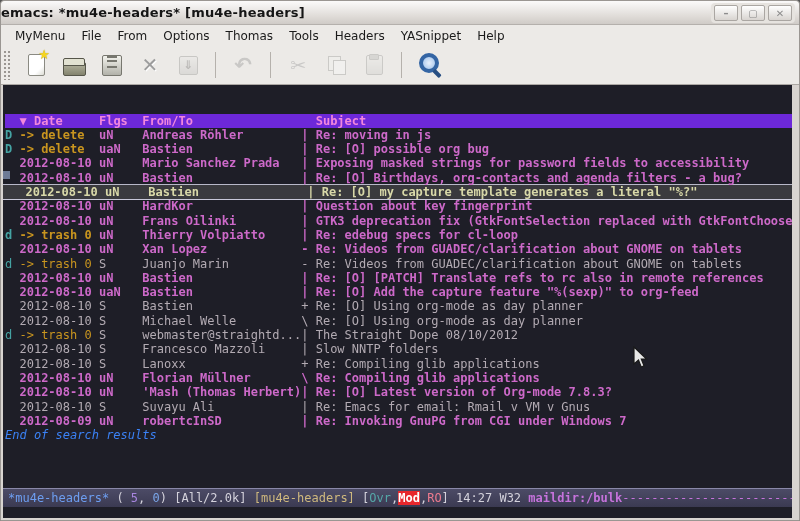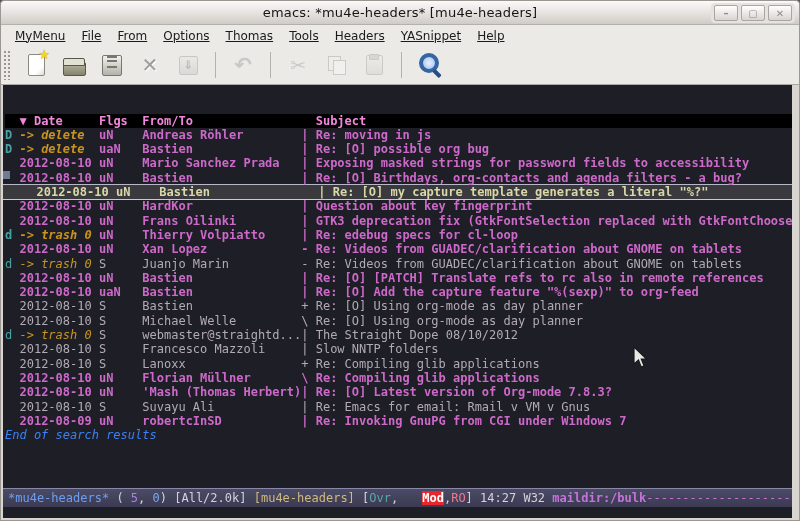--- a/index.html
+++ b/index.html
@@ -9,38 +9,38 @@
     background:#d8d4d0; border:1px solid #9a9692; border-radius:4px 4px 0 0;
     font-family:"DejaVu Sans", sans-serif;
   }
   
   .titlebar {
     height:24px; display:flex; align-items:center; position:relative;
     background:linear-gradient(#fbfafa,#dedad6 70%,#cfcbc7);
     border-bottom:1px solid #b4b0ac; border-radius:4px 4px 0 0;
   }
   .title {
-    position:absolute; left:0; right:0; text-align:center;
-    font-size:13px; font-weight:normal; color:#151515; letter-spacing:.2px;
+    position:absolute; left:0; right:0; text-align:left;
+    font-size:13px; font-weight:bold; color:#151515; letter-spacing:.2px;
   }
   .winbtns {
     position:absolute; right:4px; top:2px; display:flex; gap:3px;
     background:#e6e3df; border-radius:4px; padding:2px 3px;
   }
   .wbtn {
     width:24px; height:16px; display:flex; align-items:center; justify-content:center;
     background:linear-gradient(#ffffff,#d8d4d0); border:1px solid #aaa6a2; border-radius:2px;
     font-size:10px; font-weight:bold; color:#8c8c8c; cursor:default;
   }
   
   .menubar {
     height:21px; display:flex; align-items:center; padding-left:6px;
     background:#eceae7; font-size:12px; color:#1a1a1a;
   }
-  .mitem { padding:2px 8px;text-decoration:underline; }
+  .mitem { padding:2px 8px; }
   
   .toolbar {
     height:39px; display:flex; align-items:center; gap:8px; padding-left:2px;
     background:#eceae7; border-bottom:1px solid #aca8a4;
   }
   .tb-handle {
     width:8px; height:30px; margin-right:2px;
     background-image:radial-gradient(#9a9692 1px, transparent 1.2px);
     background-size:4px 4px;
   }
@@ -68,46 +68,46 @@
 
   
   .frame { margin:0 7px 0 2px; height:433px; background:#1e1e27; display:flex; flex-direction:column; }
   .textarea {
     position:relative; height:403px; overflow:hidden;
     font-family:"DejaVu Sans Mono", monospace; font-size:12px; line-height:14.3px;
     white-space:pre; color:#b3abb3; padding-left:2px;
   }
   .mrow { height:14.3px; }
   .mrow span { display:inline; }
-  .mrow.header { background:#000000; color:#f287dd; font-weight:bold; }
+  .mrow.header { background:#6d28d9; color:#f287dd; font-weight:bold; }
   .mrow.unread { color:#cd69c9; font-weight:bold; }
   .mrow.seen { color:#b3abb3; }
   .mrow.current {
-    color:#d8d8a8; font-weight:bold; background:#3a3a3e; margin-left:-2px; padding-left:19px;
+    color:#d8d8a8; font-weight:bold; background:#3a3a3e; margin-left:-2px; padding-left:8px;
     box-shadow:0 1px 0 #c8c8d8, 0 -1px 0 #b8b8c8;
   }
   .f-mark { color:#45a3a3; }
-  .act { color:#c9951f; font-style:italic; }
+  .act { color:#c9951f; }
   .endline { color:#3b82f6; font-style:italic; height:14.3px; }
   .fringe-dot { position:absolute; left:0; top:86px; width:7px; height:8px; background:#6e7b96; }
 
   
   .modeline {
     height:19px; padding:2px 0 0 5px; white-space:pre; overflow:hidden;
     font-family:"DejaVu Sans Mono", monospace; font-size:12px;
     background:linear-gradient(#4c4b66,#3b3a52); border-top:1px solid #8a88a8;
     color:#d4d2dc;
   }
   .c-blue { color:#6d9ef1; font-weight:normal; }
   .c-fg { color:#d4d2dc; }
   .c-violet { color:#a886e0; }
   .c-lblue { color:#7aa6e8; }
   .c-khaki { color:#cfb97e; }
   .c-teal { color:#55a8a8; }
-  .c-mod { color:#ffffff; background:#e8272c; font-weight:bold;margin-left:24px; }
+  .c-mod { color:#ffffff; background:#e8272c; font-weight:bold; }
   .c-salmon { color:#ef7b8f;text-align:center; }
   .c-pink { color:#c673dc; }
   .b { font-weight:bold; }
   .echo { height:11px; background:#1e1e27; }
   .bottomedge { height:4px; background:#d8d4d0; }
 
   .cursor { position:absolute; left:632px; top:345px; z-index:50; }
 </style>
 </head>
 <body>

